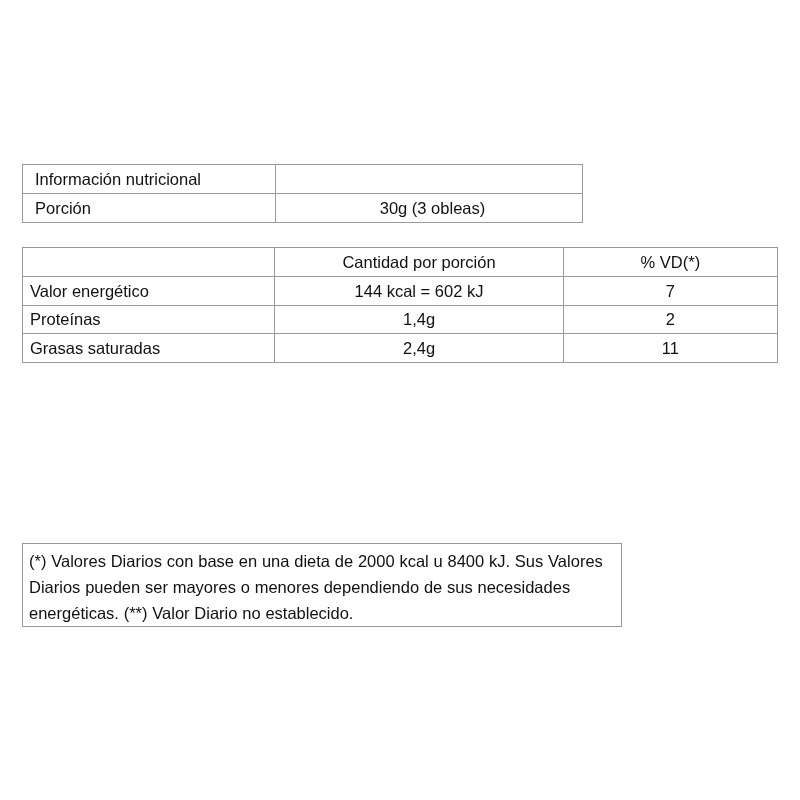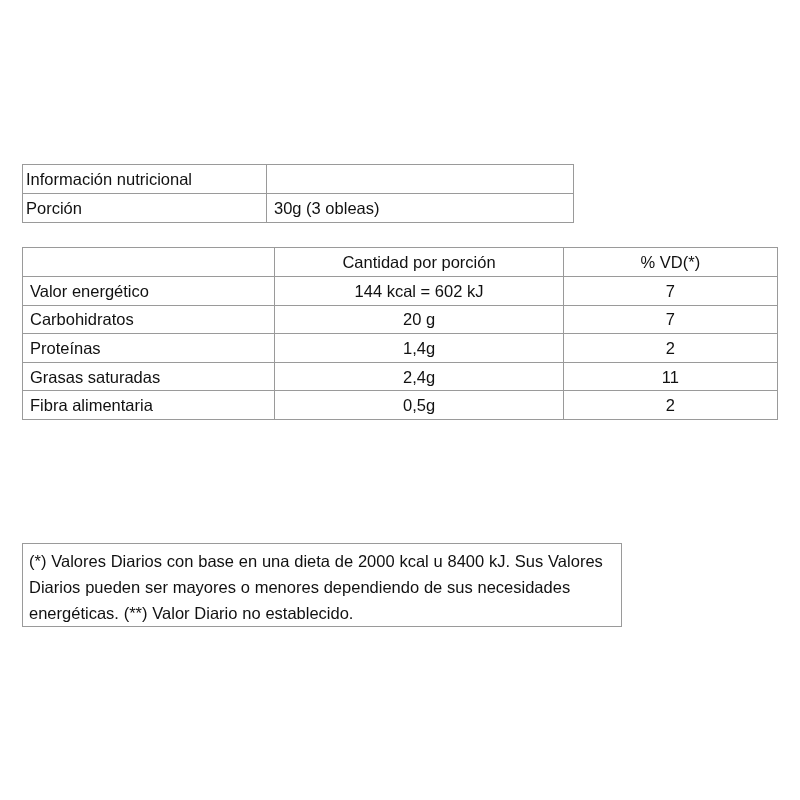--- a/index.html
+++ b/index.html
@@ -48,27 +48,27 @@
   #serving-table {
     left: 22px;
     top: 164px;
     width: 540px;
   }
   #serving-table td {
     height: 28px;
   }
   #serving-table .c-label {
     width: 240px;
-    padding-left: 3px;
+    padding-left: 12px;
     text-align: left;
   }
   #serving-table .c-value {
     width: 299px;
     padding-left: 7px;
-    text-align: left;
+    text-align: center;
   }
 
   
   #nutrient-table {
     left: 22px;
     top: 247px;
     width: 756px;
   }
   #nutrient-table .col-name {
     width: 252px;
@@ -155,38 +155,28 @@
         <th class="hdr">% VD(*)</th>
       </tr>
     </thead>
     <tbody>
       <tr>
         <td class="name">Valor energético</td>
         <td class="amount">144 kcal = 602 kJ</td>
         <td class="dv">7</td>
       </tr>
       <tr>
-        <td class="name">Carbohidratos</td>
-        <td class="amount">20 g</td>
-        <td class="dv">7</td>
-      </tr>
-      <tr>
         <td class="name">Proteínas</td>
         <td class="amount">1,4g</td>
         <td class="dv">2</td>
       </tr>
       <tr>
         <td class="name">Grasas saturadas</td>
         <td class="amount">2,4g</td>
         <td class="dv">11</td>
-      </tr>
-      <tr>
-        <td class="name">Fibra alimentaria</td>
-        <td class="amount">0,5g</td>
-        <td class="dv">2</td>
       </tr>
     </tbody>
   </table>
 
   <div id="footnote-box">
     <div id="footnote-text">(*) Valores Diarios con base en una dieta de 2000 kcal u 8400 kJ. Sus Valores Diarios pueden ser mayores o menores dependiendo de sus necesidades energéticas. (**) Valor Diario no establecido.</div>
   </div>
 
 </div>
 

